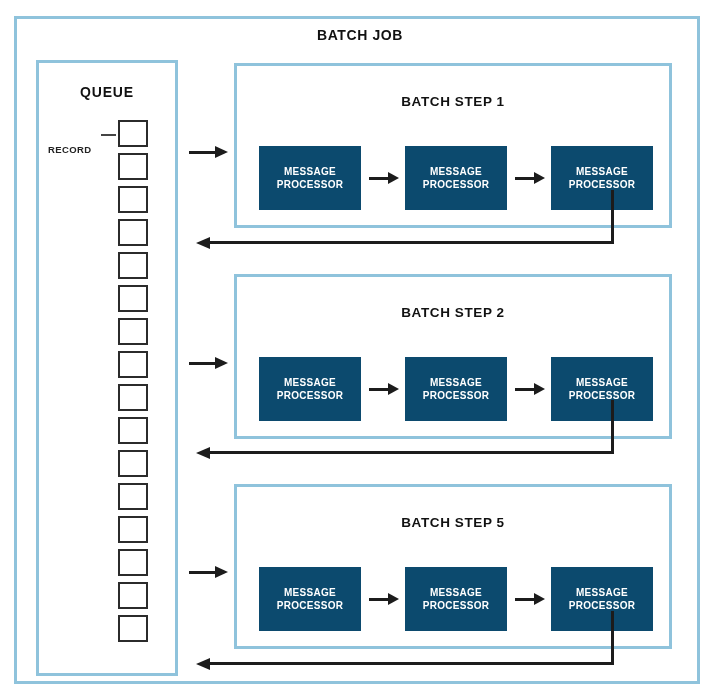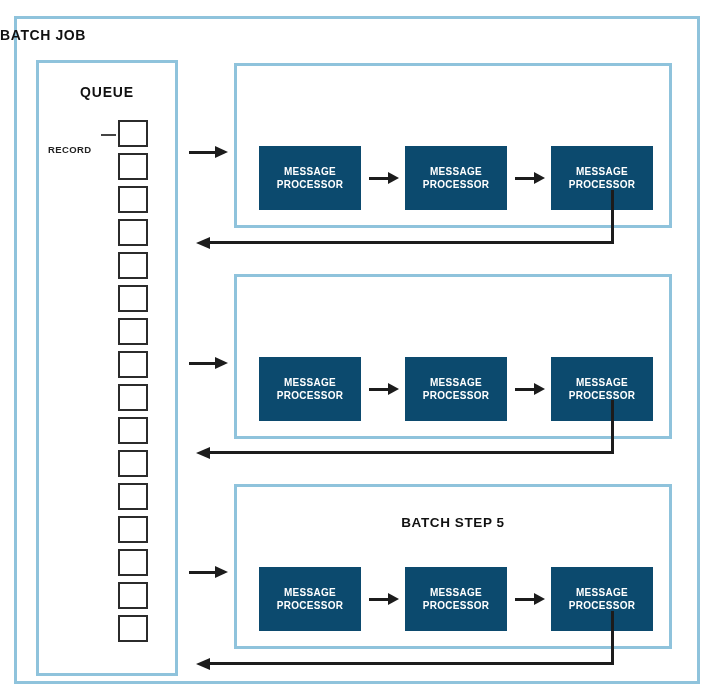--- a/index.html
+++ b/index.html
@@ -32,21 +32,21 @@
     border: 3px solid #8FC3DC;
     box-sizing: border-box;
     background: #ffffff;
   }
 
   .job-title {
     position: absolute;
     left: 0;
     top: 27px;
     width: 720px;
-    text-align: left;
+    text-align: center;
     font-size: 14px;
     font-weight: bold;
     letter-spacing: 0.6px;
     color: #111111;
   }
 
   
   .queue-frame {
     position: absolute;
     left: 36px;
@@ -277,39 +277,41 @@
       <div class="record-box"></div>
       <div class="record-box"></div>
       <div class="record-box"></div>
       <div class="record-box"></div>
       <div class="record-box"></div>
       <div class="record-box"></div>
       <div class="record-box"></div>
     </div>
 
   <div class="step-frame step-1">
+    <div class="step-title">BATCH STEP 1</div>
     <div class="proc-row">
       <div class="processor">
         <span>MESSAGE</span>
         <span>PROCESSOR</span>
       </div>
       <div class="mini-arrow"></div>
       <div class="processor">
         <span>MESSAGE</span>
         <span>PROCESSOR</span>
       </div>
       <div class="mini-arrow"></div>
       <div class="processor">
         <span>MESSAGE</span>
         <span>PROCESSOR</span>
       </div>
     </div>
   </div>
 
   <div class="step-frame step-2">
+    <div class="step-title">BATCH STEP 2</div>
     <div class="proc-row">
       <div class="processor">
         <span>MESSAGE</span>
         <span>PROCESSOR</span>
       </div>
       <div class="mini-arrow"></div>
       <div class="processor">
         <span>MESSAGE</span>
         <span>PROCESSOR</span>
       </div>

